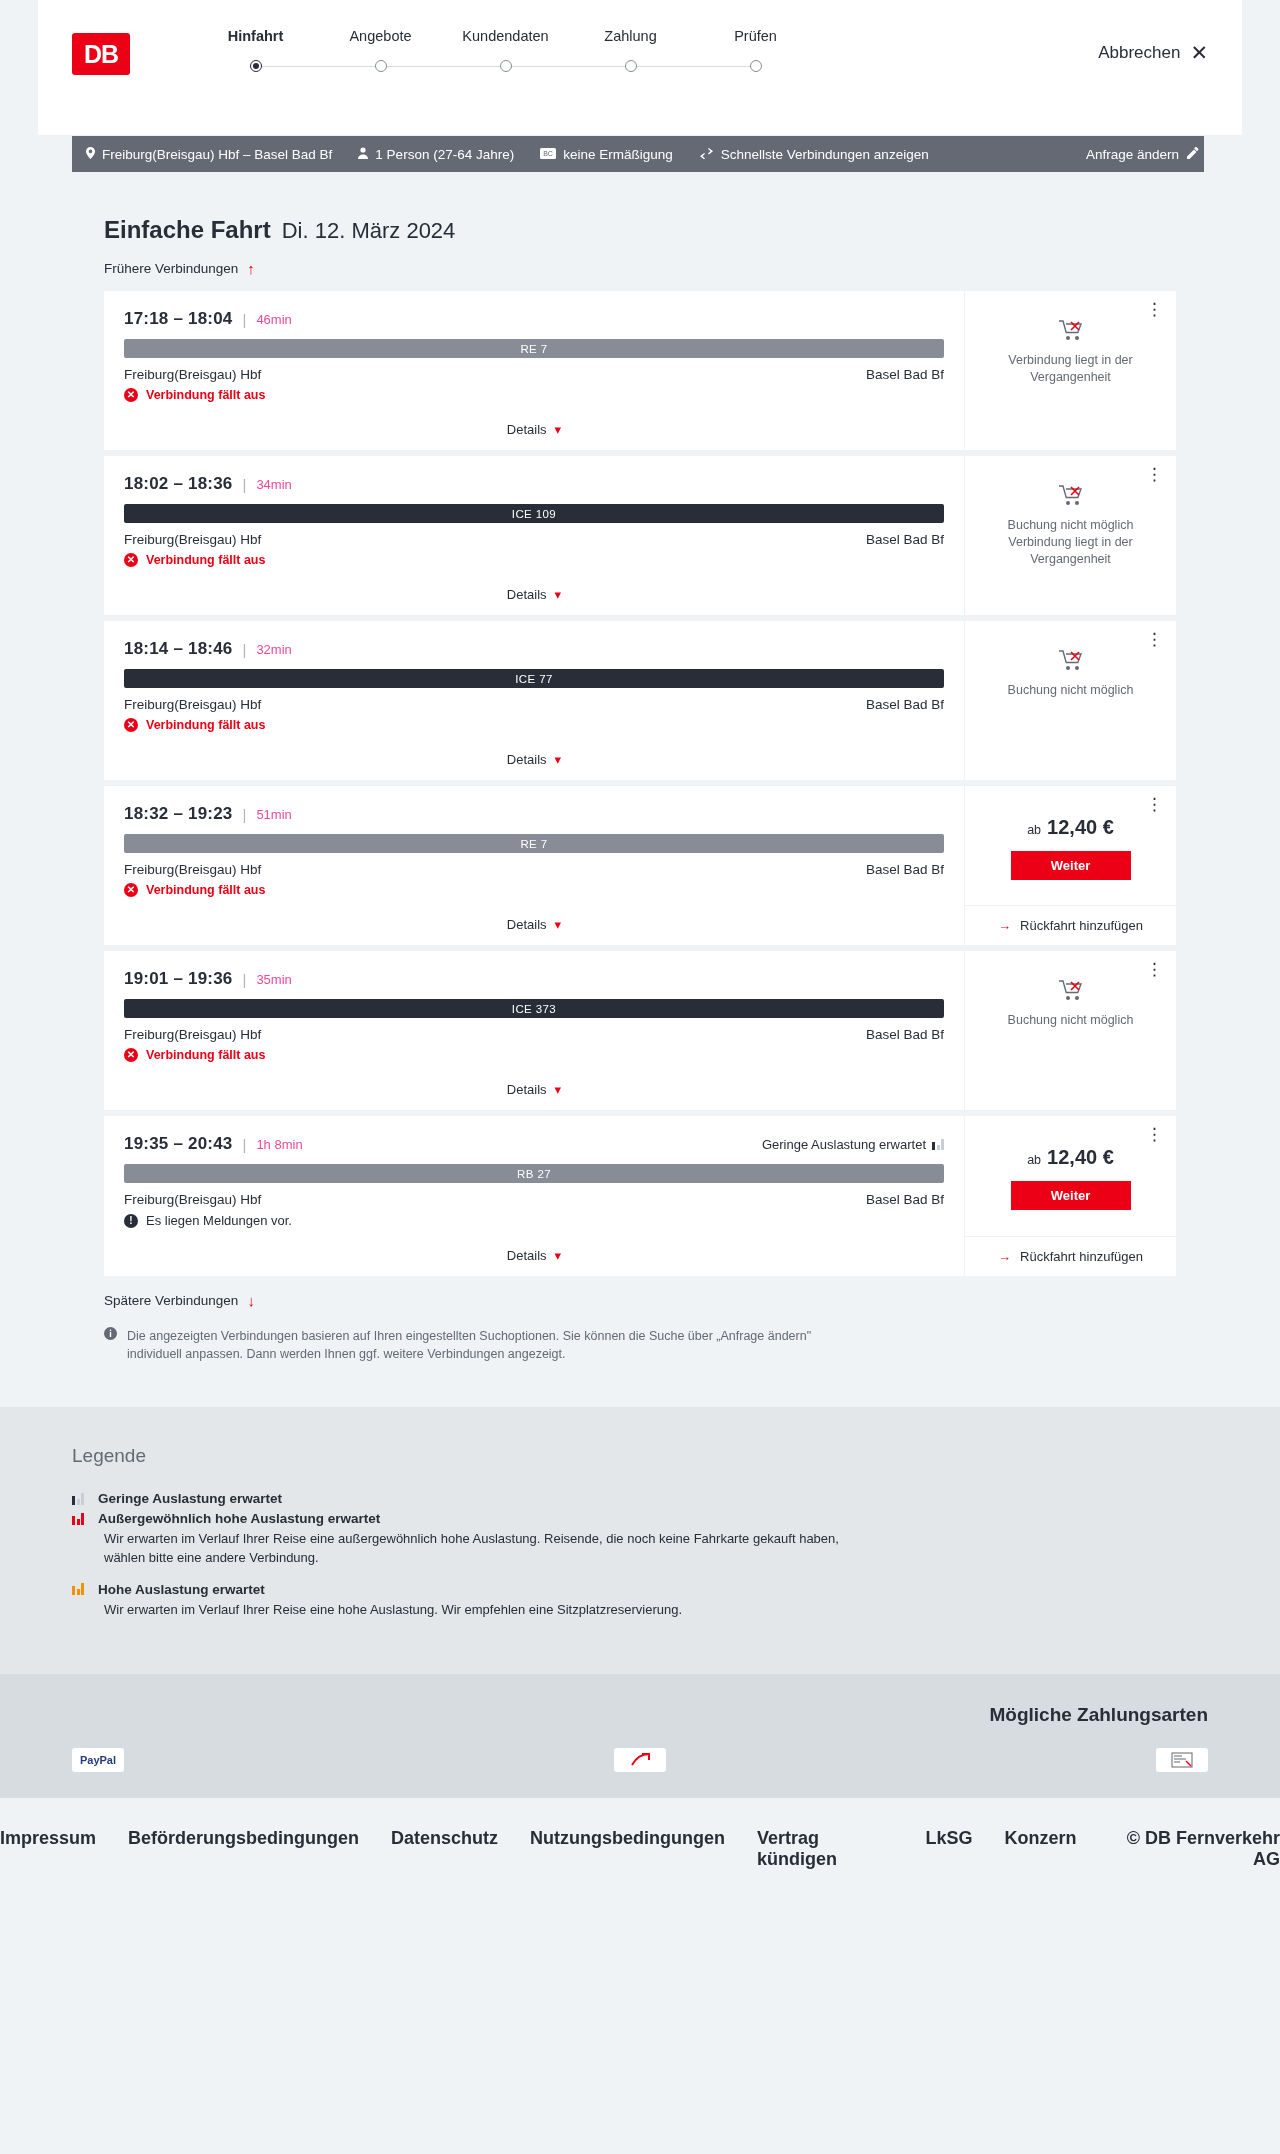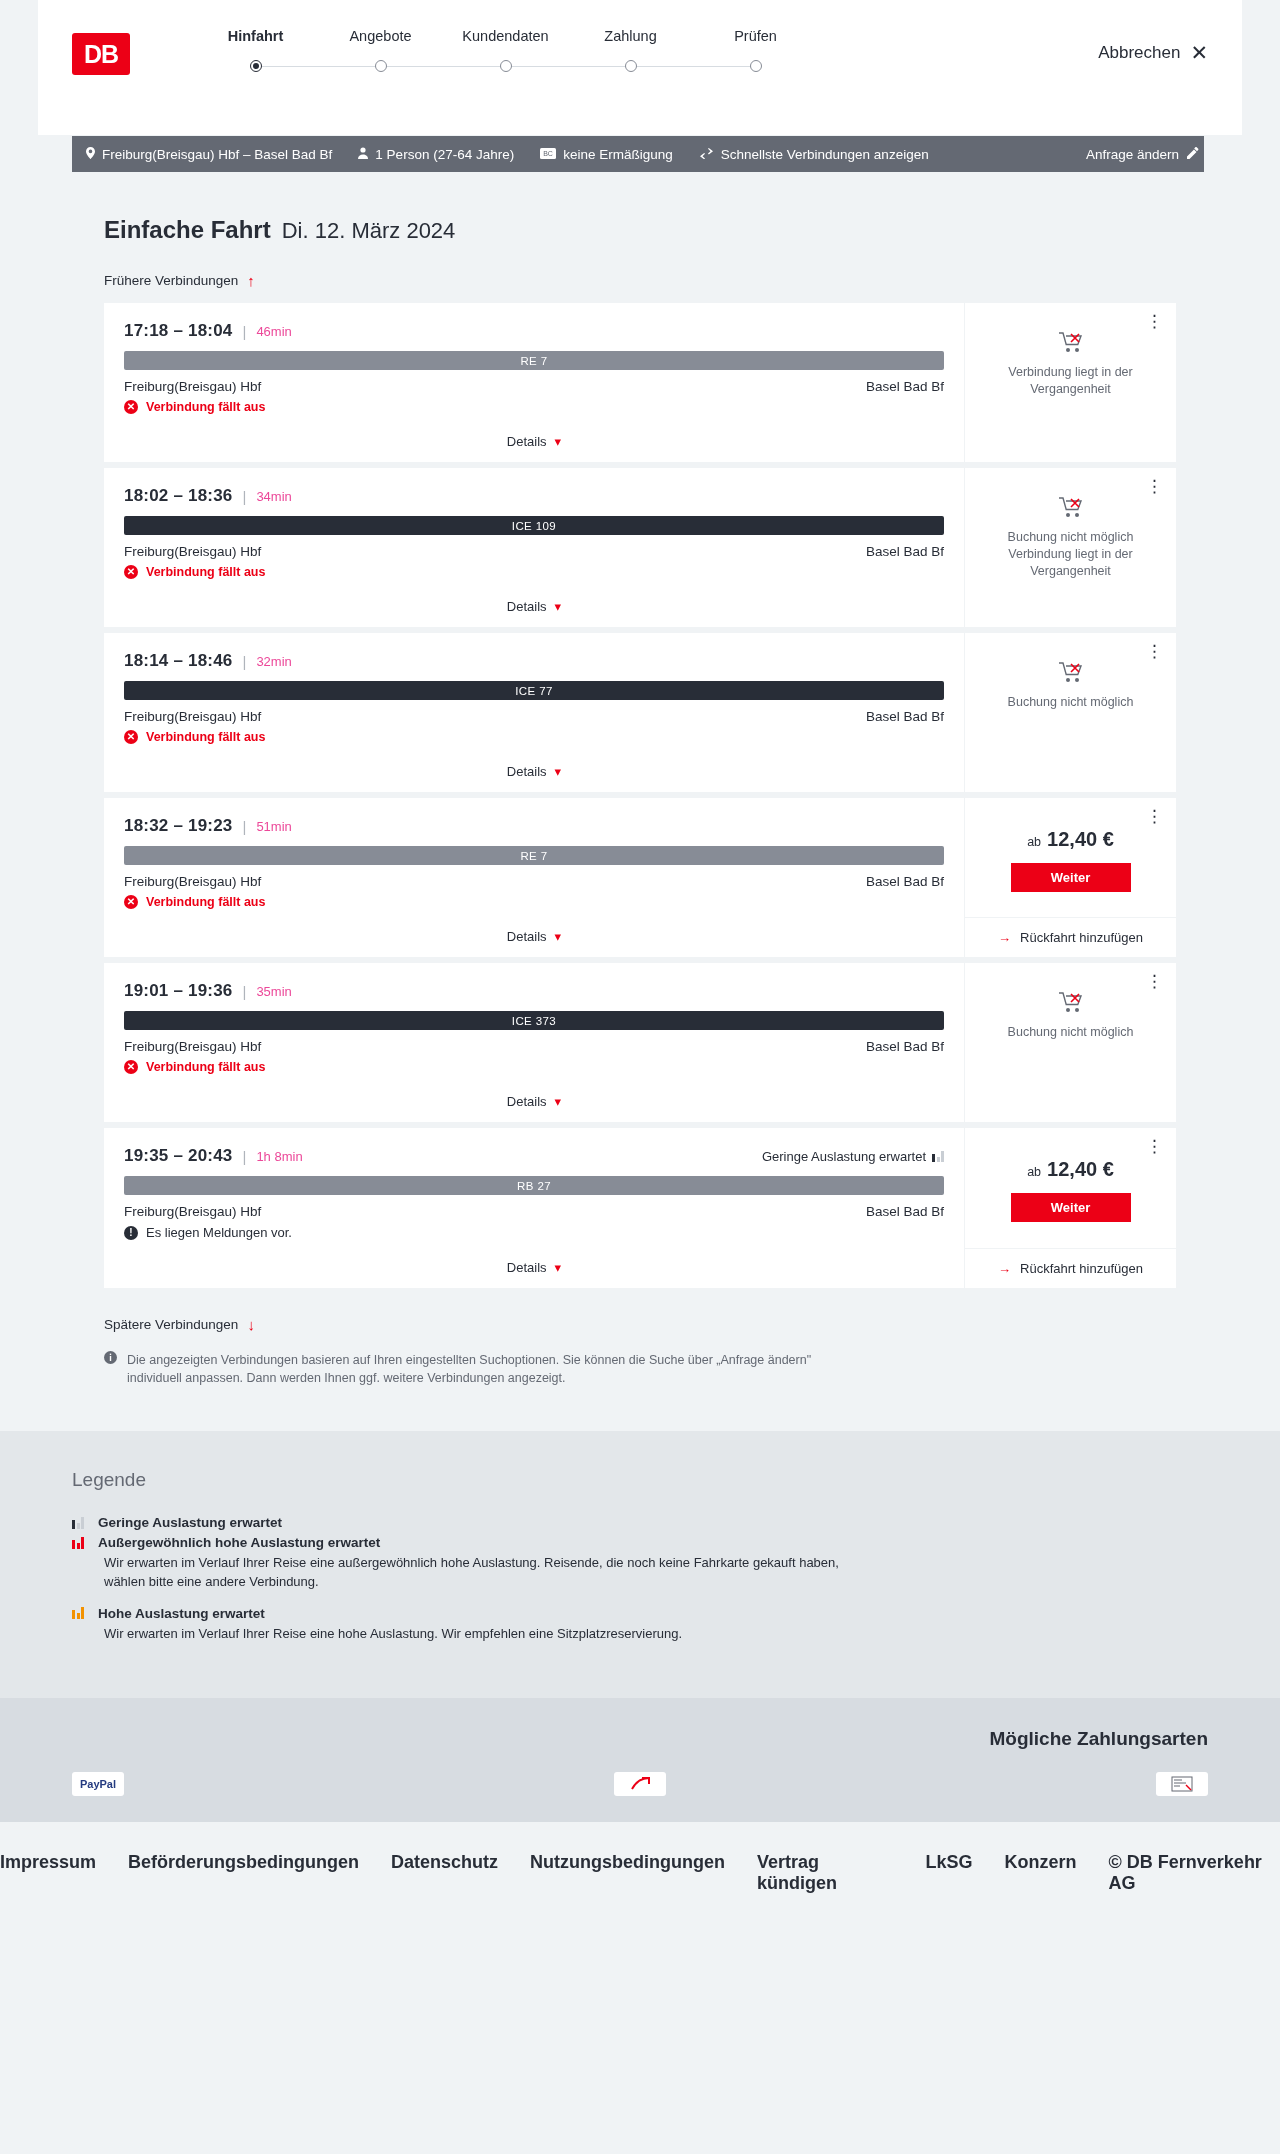--- a/index.html
+++ b/index.html
@@ -85,21 +85,21 @@
   
   .content { padding: 0 104px; }
   .heading {
     margin-top: 44px;
     display: flex; align-items: baseline; gap: 11px;
   }
   .heading h1 { font-size: 24px; margin: 0; font-weight: bold; }
   .heading .date { font-size: 22px; }
   .earlier, .later {
     display: flex; align-items: center; gap: 9px;
-    font-size: 13.5px; color: #282d37; margin-top: 28px;
+    font-size: 13.5px; color: #282d37; margin-top: 16px;
     cursor: pointer;
   }
   .arrow-up, .arrow-down { color: #ec0016; font-size: 15px; }
 
   
   .cards { margin-top: 14px; }
   .card {
     display: flex;
     background: #fff;
     margin-bottom: 6px;
@@ -242,21 +242,21 @@
   
   footer {
     background: #f0f3f5;
     padding: 30px 0 34px 0;
   }
   .f-links {
     display: flex; justify-content: center; gap: 32px;
     font-size: 18px; color: #282d37; font-weight: bold;
   }
   .f-links span { cursor: pointer; }
-  .f-links .copy { cursor: default; }
+  .f-links .copy { cursor: default; text-align: right; }
 </style>
 </head>
 <body>
 
 <div class="page">
 
   <div class="topbar">
     <div class="db-logo">
       <span>DB</span>
     </div>

